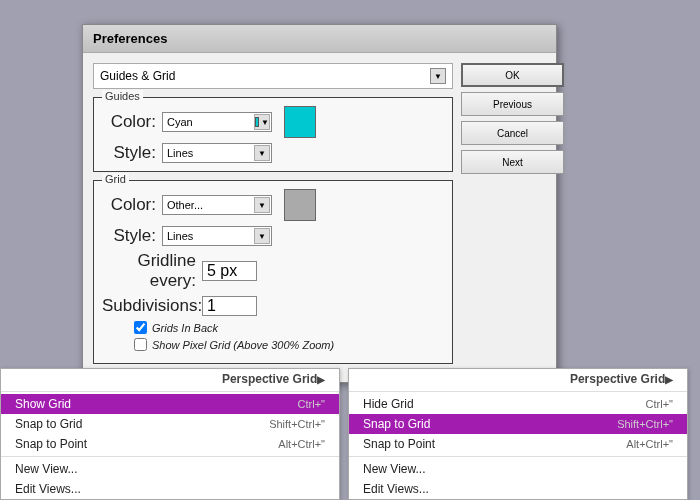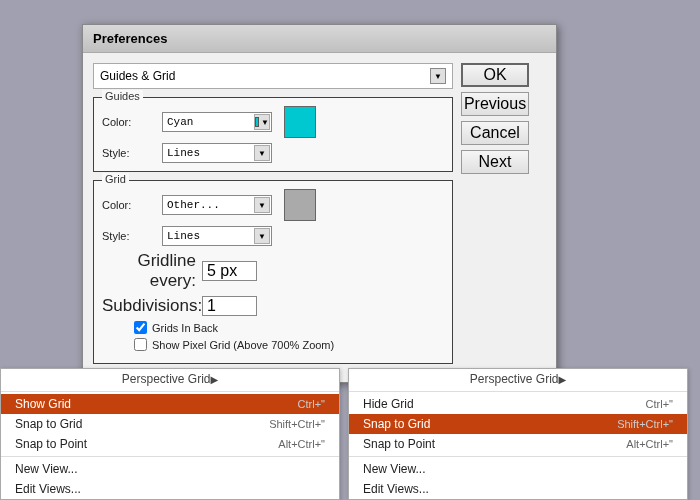--- a/index.html
+++ b/index.html
@@ -97,22 +97,23 @@
       align-items: center;
       margin-bottom: 5px;
     }
 
     .form-row:last-child {
       margin-bottom: 0;
     }
 
     .form-label {
       width: 60px;
+      text-align: right;
       padding-right: 6px;
-      font-size: 11px;
+      font-size: 17px;
       color: #222;
     }
 
     .form-label-wide {
       width: 100px;
       text-align: right;
       padding-right: 6px;
       font-size: 17px;
       color: #222;
     }
@@ -126,21 +127,20 @@
       width: 110px;
       height: 20px;
       background: white;
       border: 1px solid #888;
       font-size: 11px;
       padding: 1px 4px;
       appearance: none;
       -webkit-appearance: none;
       cursor: pointer;
       padding-right: 20px;
-      font-family: Liberation Mono, monospace;
     }
 
     .select-arrow {
       position: absolute;
       right: 2px;
       top: 2px;
       width: 16px;
       height: 16px;
       background: #e0e0e0;
       border: 1px solid #aaa;
@@ -183,29 +183,30 @@
       margin-left: 32px;
     }
 
     .checkbox-row input[type="checkbox"] {
       margin-right: 5px;
     }
 
     .checkbox-label {
       font-size: 11px;
       color: #222;
+      font-style: italic;
     }
 
     
     .dialog-btn {
-      width: 68px;
+      width: 103px;
       height: 24px;
       background: linear-gradient(to bottom, #f5f5f5, #e0e0e0);
       border: 1px solid #999;
-      font-size: 16px;
+      font-size: 10px;
       cursor: pointer;
       text-align: center;
       display: flex;
       align-items: center;
       justify-content: center;
     }
 
     .dialog-btn.primary {
       border: 2px solid #666;
     }
@@ -235,29 +236,29 @@
       padding: 3px 14px;
       font-size: 12px;
       display: flex;
       justify-content: space-between;
       align-items: center;
       cursor: pointer;
       color: #222;
     }
 
     .menu-item.highlighted {
-      background: #c2410c;
+      background: #a21caf;
       color: white;
     }
 
     .menu-item.section-header {
-      font-weight: normal;
+      font-weight: bold;
       color: #444;
       display: flex;
-      justify-content: center;
+      justify-content: flex-end;
     }
 
     .menu-item.section-header .arrow {
       font-size: 10px;
     }
 
     .menu-shortcut {
       color: #666;
       font-size: 11px;
     }
@@ -347,21 +348,21 @@
         <div class="form-row">
           <span class="form-label-wide">Subdivisions:</span>
           <input class="text-input" type="text" value="1" style="">
         </div>
         <div class="checkbox-row">
           <input type="checkbox" checked="" style="">
           <span class="checkbox-label">Grids In Back</span>
         </div>
         <div class="checkbox-row">
           <input type="checkbox" style="">
-          <span class="checkbox-label">Show Pixel Grid (Above 700% Zoom)</span>
+          <span class="checkbox-label">Show Pixel Grid (Above 300% Zoom)</span>
         </div>
       </div>
     </div>
 
     <div class="dialog-right">
       <button class="dialog-btn primary">OK</button>
       <button class="dialog-btn">Previous</button>
       <button class="dialog-btn">Cancel</button>
       <button class="dialog-btn">Next</button>
     </div>

